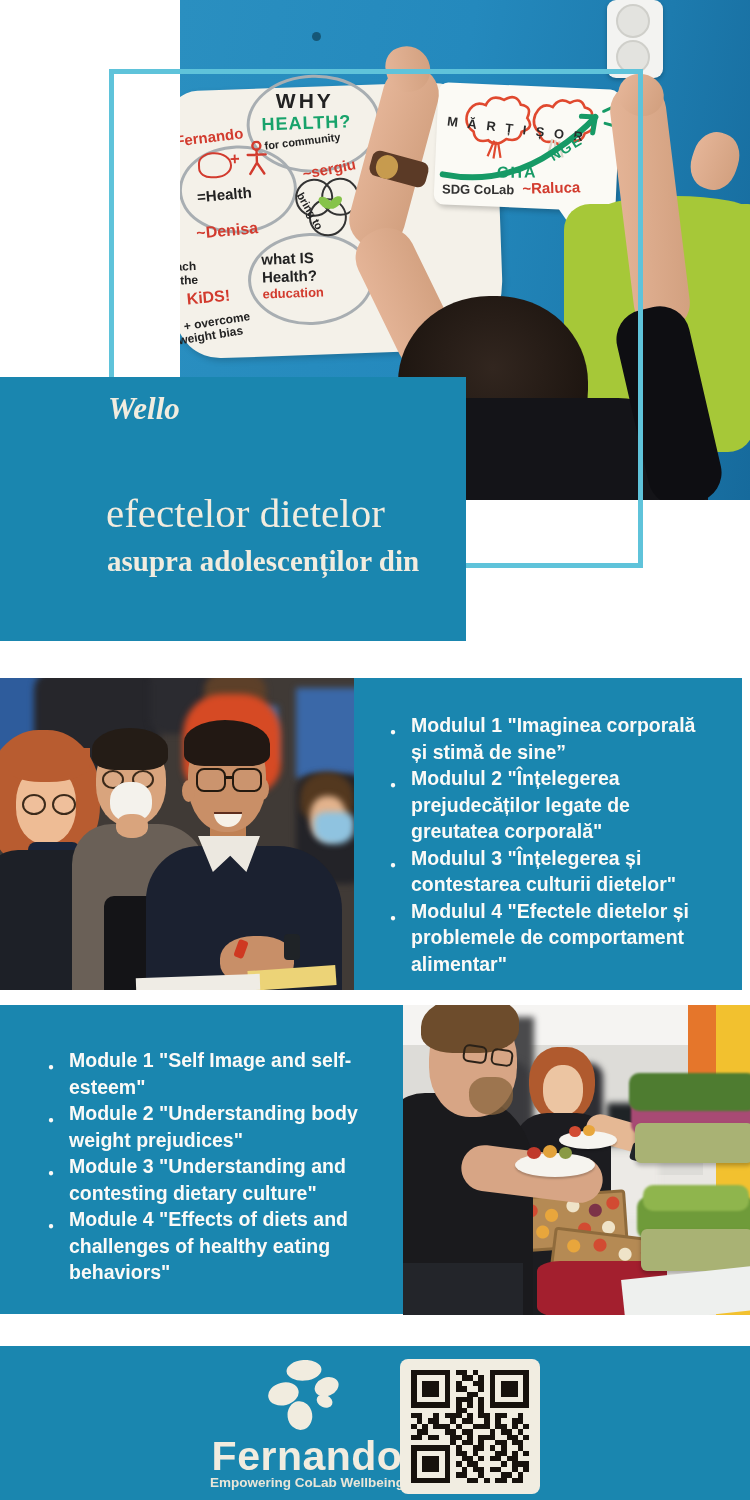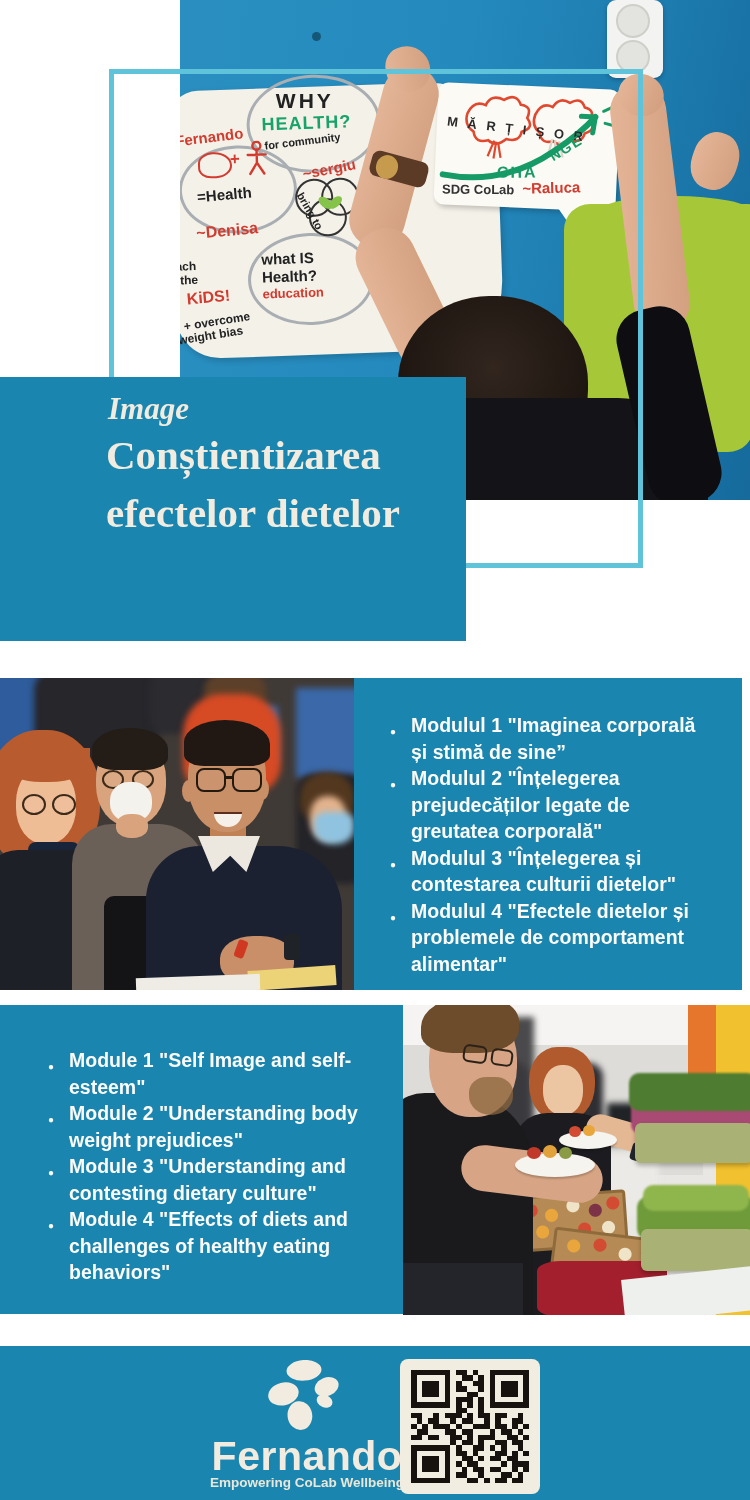--- a/index.html
+++ b/index.html
@@ -73,21 +73,21 @@
   .p1-arrow{position:absolute;color:#c8372a;font-weight:bold;font-size:20px;}
   .p1-ar1{left:18px;top:2px;transform:rotate(-20deg);} .p1-ar2{left:40px;top:14px;transform:rotate(15deg);}
   .p1-sheet2{left:-6px;top:462px;width:90px;height:44px;background:#e9e7e0;border-radius:6px;transform:rotate(4deg);}
 
   
   [data-name="frame-outline"]{left:109px;top:69px;width:534px;height:499px;border:5px solid #5fc3da;box-sizing:border-box;z-index:2;}
   [data-name="hero-panel"]{left:0;top:377px;width:466px;height:264px;background:#1a86af;z-index:3;
       color:#f1ecdf;font-family:"Liberation Serif","DejaVu Serif",serif;}
   .hero-label{left:108px;top:14px;font-size:31px;font-style:italic;font-weight:bold;}
   .hero-t1{left:106px;top:54px;font-size:41px;font-weight:bold;}
-  .hero-t2{left:106px;top:112px;font-size:41px;font-weight:bold;}
+  .hero-t2{left:106px;top:112px;font-size:41px;font-weight:normal;}
   .hero-s1{left:107px;top:168px;font-size:29px;font-weight:bold;}
   .hero-s2{left:107px;top:208px;font-size:29px;font-weight:bold;}
 
   
   .panel{background:#1a86af;color:#fbfaf7;}
   [data-name="modules-ro-panel"]{left:354px;top:678px;width:388px;height:312px;}
   [data-name="modules-en-panel"]{left:0;top:1005px;width:403px;height:309px;}
   .modules ul{margin:0;padding:0;list-style:none;font-weight:bold;font-size:19.5px;line-height:26.5px;}
   .modules li{position:relative;padding-left:21px;}
   .modules li::before{content:"●";position:absolute;left:0;top:7px;font-size:10px;}
@@ -285,23 +285,23 @@
     <div class="abs arm p1-hand-right" data-name="person-hand"></div>
     <div class="abs arm p1-hand-far" data-name="person-hand"></div>
     <div class="abs p1-hair" data-name="person-hair"></div>
     <div class="abs p1-body" data-name="person-body"></div>
     <div class="abs p1-sleeve" data-name="person-sleeve"></div>
   </div>
 
   <div class="abs" data-name="frame-outline"></div>
 
   <div class="abs" data-name="hero-panel">
-    <span class="abs hero-label" data-name="program-label">Image</span>
-    <span class="abs hero-t1" data-name="hero-title-line1">Conștientizarea</span>
+    <span class="abs hero-label" data-name="program-label">Wello</span>
     <span class="abs hero-t2" data-name="hero-title-line2">efectelor dietelor</span>
+    <span class="abs hero-s1" data-name="hero-subtitle-line1">asupra adolescenților din</span>
   </div>
 
   <div class="abs" data-name="photo-audience">
     <div class="abs blur pa-panel1" data-name="seat-panel"></div>
     <div class="abs blur pa-panel2" data-name="seat-panel"></div>
     <div class="abs blur pa-panel3" data-name="seat-panel"></div>
     <div class="abs blur pa-panel4" data-name="seat-panel"></div>
     <div class="abs blur pa-dark1" data-name="audience-figure"></div>
     <div class="abs blur pa-dark2" data-name="audience-figure"></div>
     <div class="abs blur pa-dark3" data-name="audience-figure"></div>

